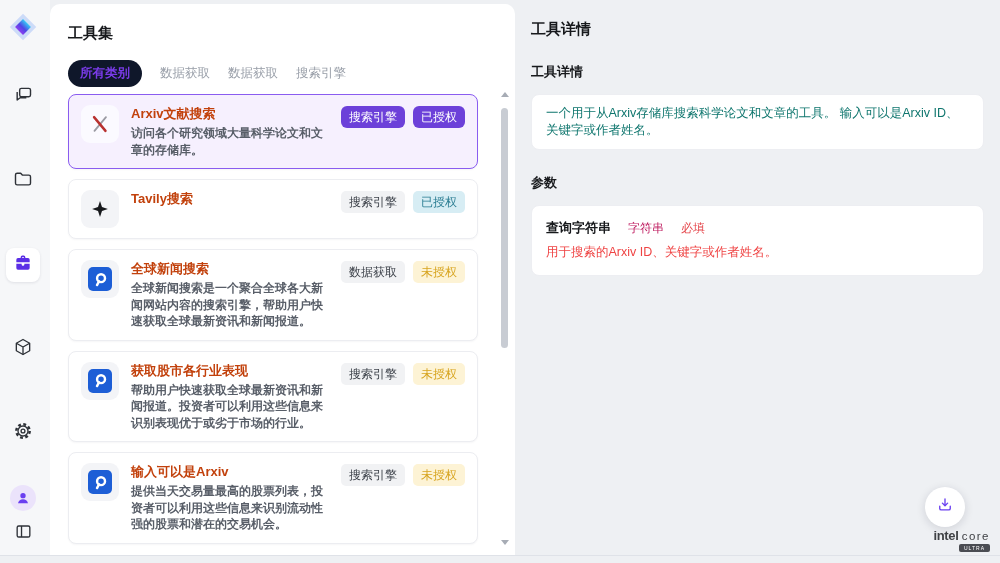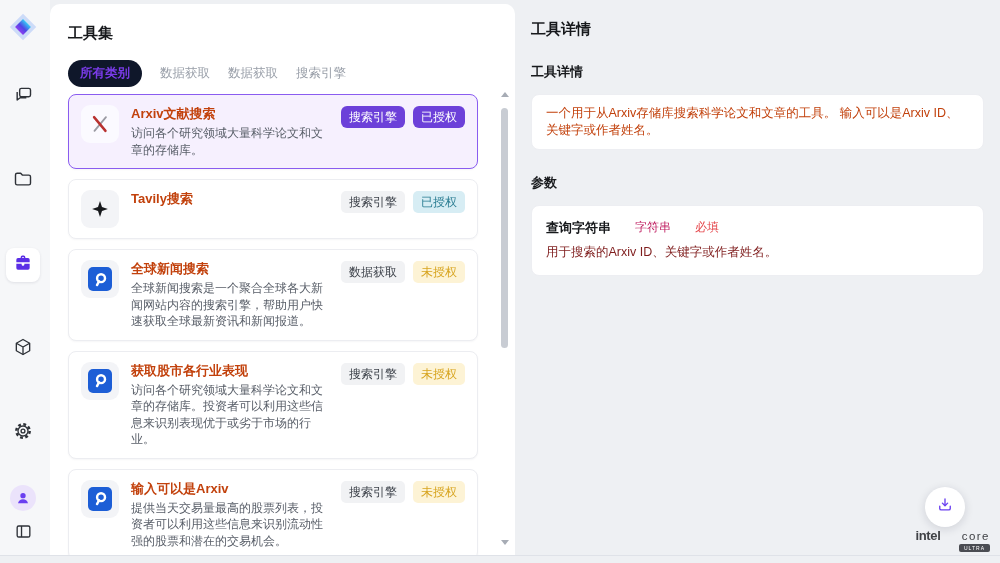--- a/index.html
+++ b/index.html
@@ -24,52 +24,52 @@
   .tab { font-size:12.5px; color:#989ea8; padding:5px 0; cursor:pointer; white-space:nowrap; }
   .tab.active { background:#0f172a; color:#7a3be8; padding:5px 12px; border-radius:14px; font-weight:700; }
   .cards { margin-top:7px; width:410px; display:flex; flex-direction:column; gap:10px; }
   .card { display:flex; gap:12px; padding:10px 12px; border:1px solid #ecedf1; border-radius:8px; background:#fff; box-shadow:0 1px 2px rgba(25,25,50,.04); cursor:pointer; }
   .card.selected { background:#f6f0fe; border:1.5px solid #8a5cf0; }
   .tool-icon { width:38px; height:38px; border-radius:9px; background:#f3f4f7; flex:none; display:flex; align-items:center; justify-content:center; }
   .card.selected .tool-icon { background:#fbfaff; }
   .qicon { width:24px; height:24px; border-radius:5px; background:#1d5ed6; display:flex; align-items:center; justify-content:center; }
   .tool-body { flex:1; min-width:0; }
   .tool-name { font-size:13px; font-weight:700; color:#c2410c; line-height:18px; }
-  .tool-desc { font-size:12px; color:#585e68; line-height:16.5px; margin-top:2px; }
+  .tool-desc { font-size:12px; color:#585e68; line-height:16.5px; margin-top:2px;font-weight:bold; }
   .badges { display:flex; gap:8px; flex:none; align-items:flex-start; padding-top:1px; }
   .badge { font-size:12px; padding:3px 8px; border-radius:5px; line-height:16px; white-space:nowrap; }
   .badge.purple { background:#6c40d9; color:#ffffff; border-radius:6px; }
   .badge.gray   { background:#f1f2f4; color:#3e434b; }
   .badge.cyan   { background:#d7edf4; color:#2b7d92; }
   .badge.yellow { background:#fdf3d5; color:#d7a41f; }
 
   
   .scrollbar { position:absolute; right:5px; top:88px; bottom:6px; width:10px; }
   .scroll-arrow { position:absolute; left:1px; width:0; height:0; border-left:4px solid transparent; border-right:4px solid transparent; cursor:pointer; }
   .scroll-arrow.up { top:0; border-bottom:5px solid #a7acb5; }
   .scroll-arrow.down { bottom:4px; border-top:5px solid #a7acb5; }
   .scroll-thumb { position:absolute; top:16px; left:1px; width:7px; height:240px; background:#c8ccd3; border-radius:4px; cursor:pointer; }
 
   
   .detail-panel { flex:1; padding:20px 16px 0 16px; }
   .detail-title { font-size:15px; font-weight:700; color:#17191c; }
   .section-heading { font-size:13px; font-weight:700; color:#17191c; margin-top:24px; }
   .white-box { margin-top:13px; background:#ffffff; border:1px solid #edeef2; border-radius:8px; padding:10px 14px; }
-  .intro-text { font-size:12.5px; color:#c2410c; line-height:17px; }
+  .intro-text { font-size:12.5px; color:#0f766e; line-height:17px; }
   .param-box { padding:13px 14px 14px; }
-  .param-head { display:flex; align-items:flex-start; gap:24px; }
+  .param-head { display:flex; align-items:flex-end; gap:17px; }
   .param-name { font-size:13px; font-weight:700; color:#17191c; }
   .param-type { font-size:12px; color:#be185d; }
   .param-required { font-size:12px; color:#e5484d; }
-  .param-desc { margin-top:7px; font-size:12.5px; color:#7f1d1d; }
+  .param-desc { margin-top:7px; font-size:12.5px; color:#ef4444; }
 
   
   .fab { position:absolute; right:35px; bottom:36px; width:40px; height:40px; border-radius:50%; background:#fff; box-shadow:0 2px 10px rgba(20,20,50,.14); display:flex; align-items:center; justify-content:center; cursor:pointer; }
   .intel-wrap { position:absolute; right:10px; bottom:11px; display:flex; flex-direction:column; align-items:flex-end; }
-  .intel-row { display:flex; align-items:baseline; gap:21px; color:#3f4145; }
+  .intel-row { display:flex; align-items:baseline; gap:3px; color:#3f4145; }
   .intel-a { font-size:13px; font-weight:700; letter-spacing:-0.3px; }
   .intel-b { font-size:11.5px; font-weight:400; letter-spacing:1.5px; }
   .intel-badge { margin-top:1px; background:#4a4c52; color:#fff; font-size:5px; letter-spacing:1px; padding:1px 5px; border-radius:2px; text-transform:uppercase; }
 </style>
 </head>
 <body>
 
 <div class="app">
   <div class="main">
 
@@ -211,21 +211,21 @@
           <div class="tool-icon">
             <div class="qicon">
               <svg viewBox="0 0 24 24" width="19" height="19">
                 <circle cx="12.7" cy="10.3" r="5" stroke="#fff" stroke-width="3.1" fill="none"></circle>
                 <path d="M10.2 14.2L7.6 19" stroke="#fff" stroke-width="3.1" stroke-linecap="round"></path>
               </svg>
             </div>
           </div>
           <div class="tool-body">
             <div class="tool-name">获取股市各行业表现</div>
-            <div class="tool-desc">访问各个研究领域大量科学论文和文章的存储库。投资者可以利用这些信息来识别表现优于或劣于市场的行业。</div>
+            <div class="tool-desc">帮助用户快速获取全球最新资讯和新闻报道。投资者可以利用这些信息来识别表现优于或劣于市场的行业。</div>
           </div>
           <div class="badges">
             <span class="badge gray">搜索引擎</span>
             <span class="badge yellow">未授权</span>
           </div>
         </div>
 
         <div class="card">
           <div class="tool-icon">
             <div class="qicon">

